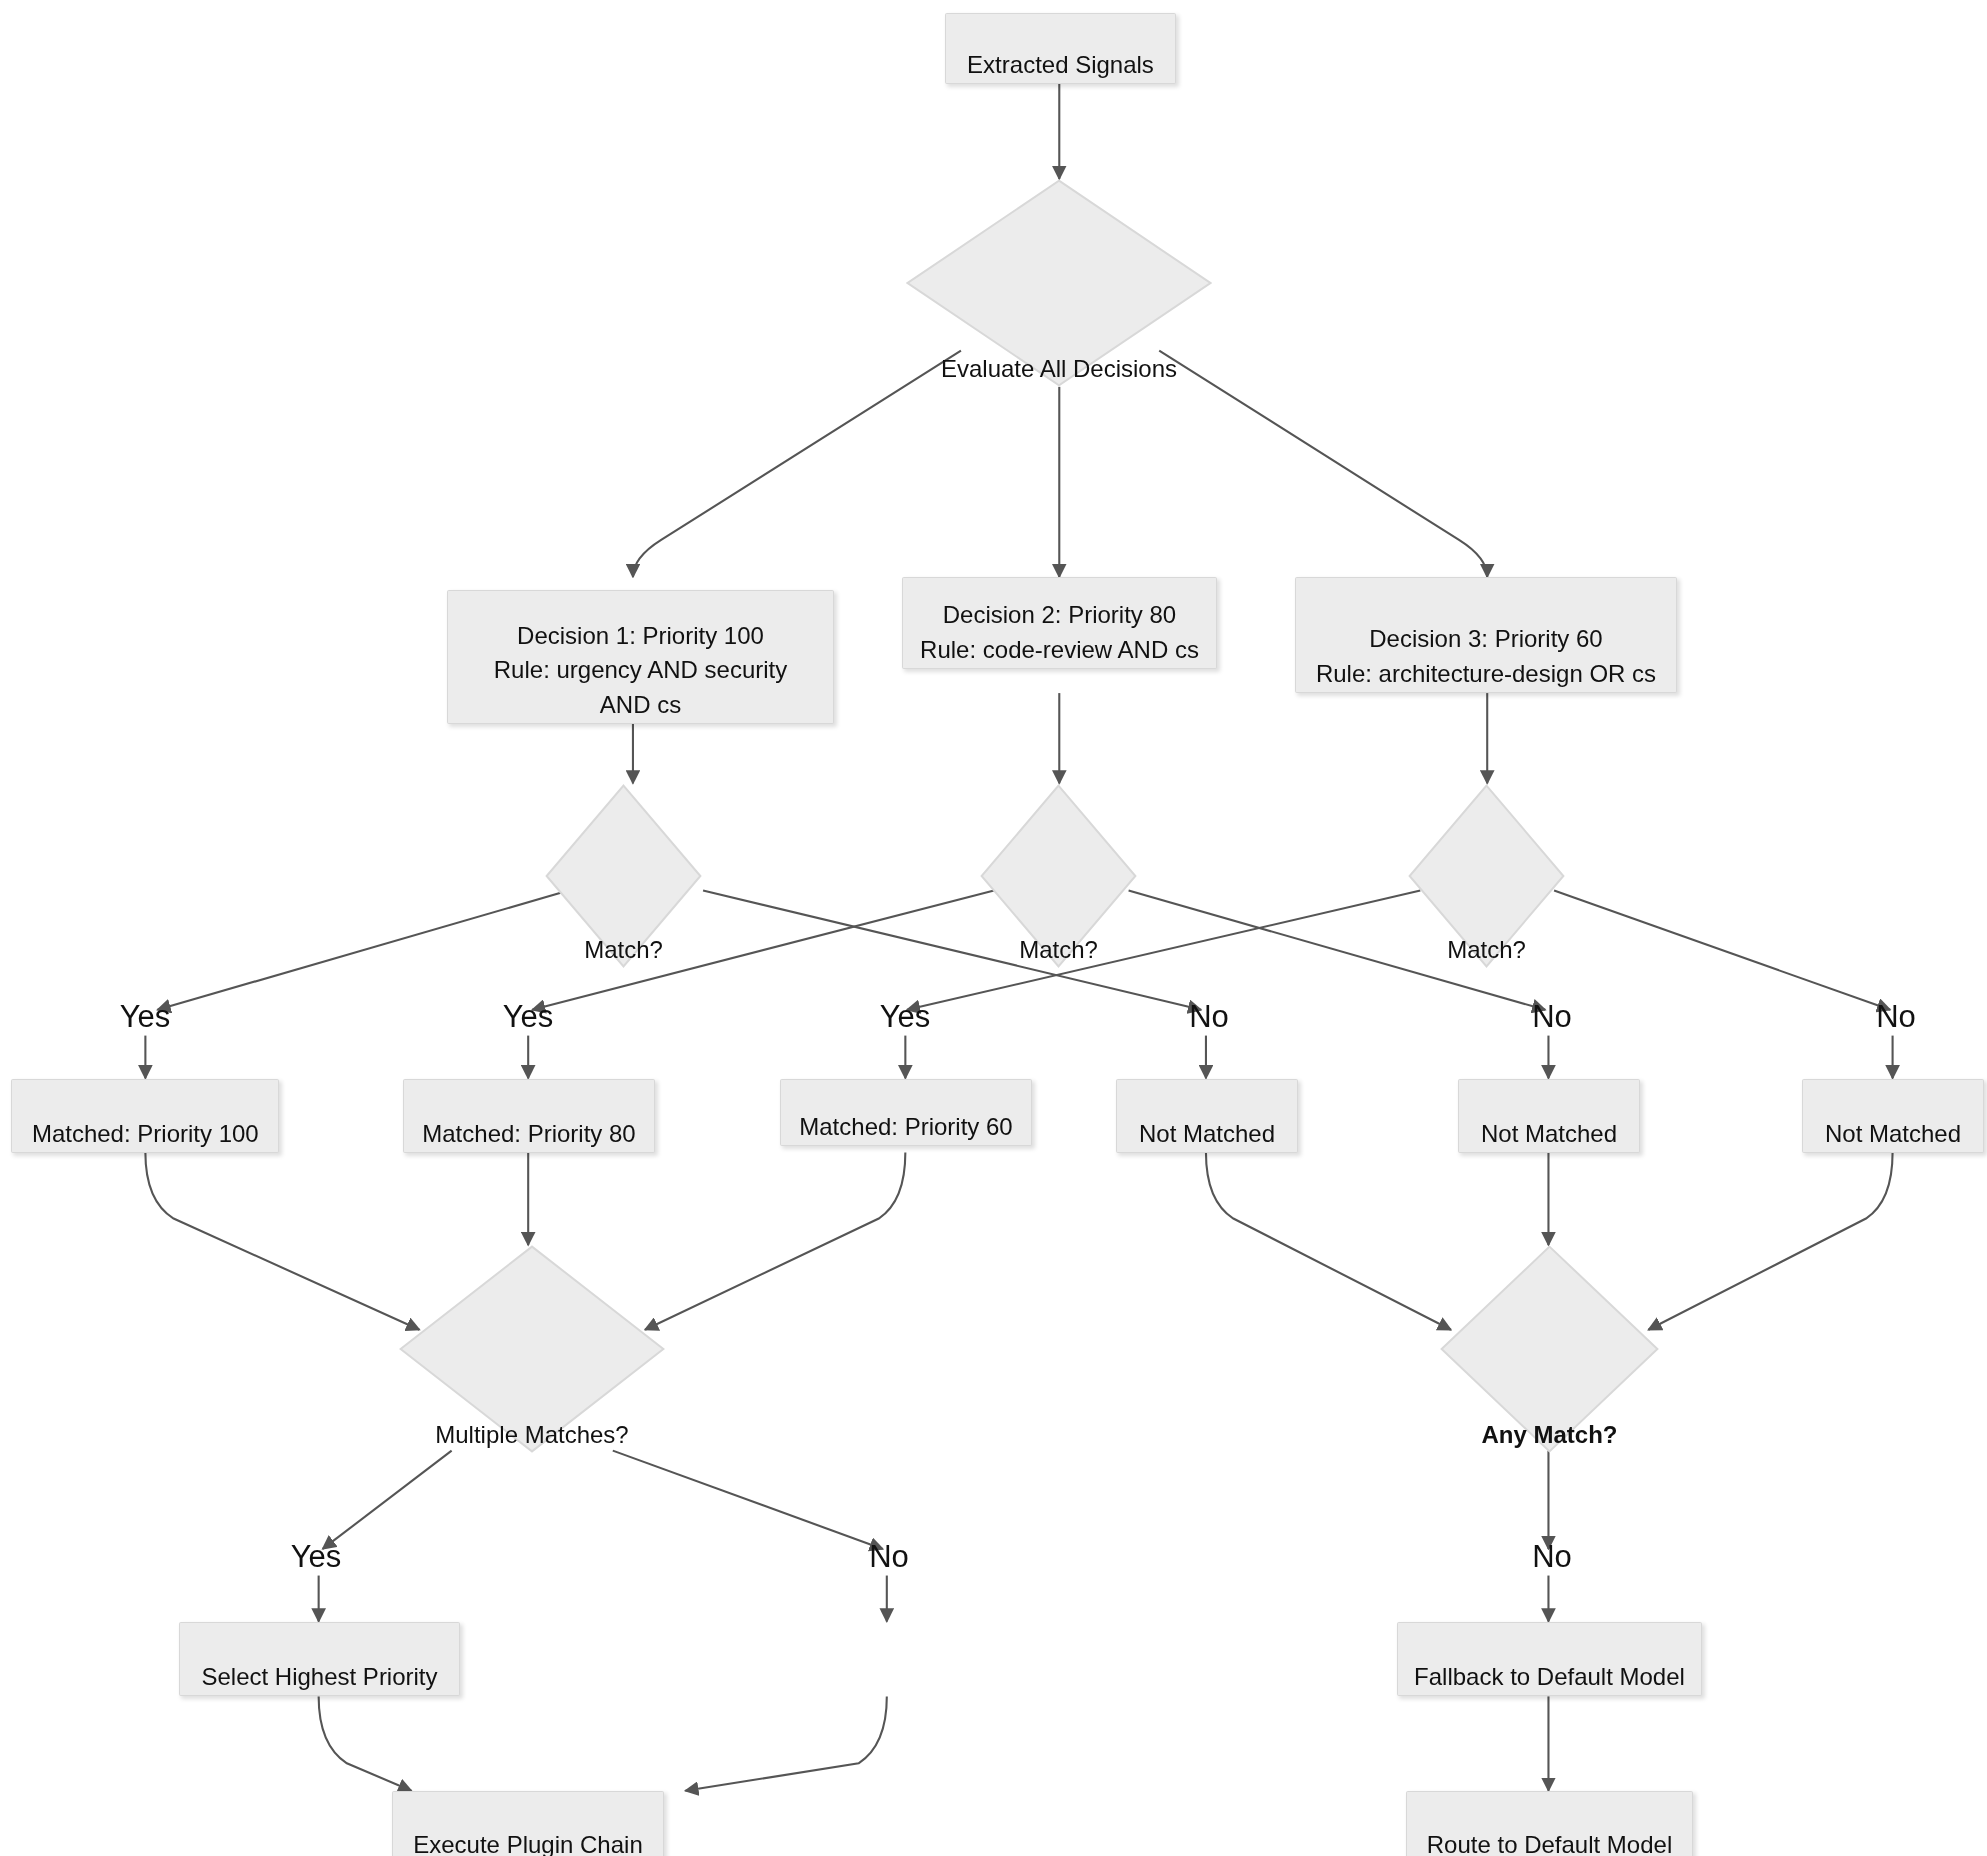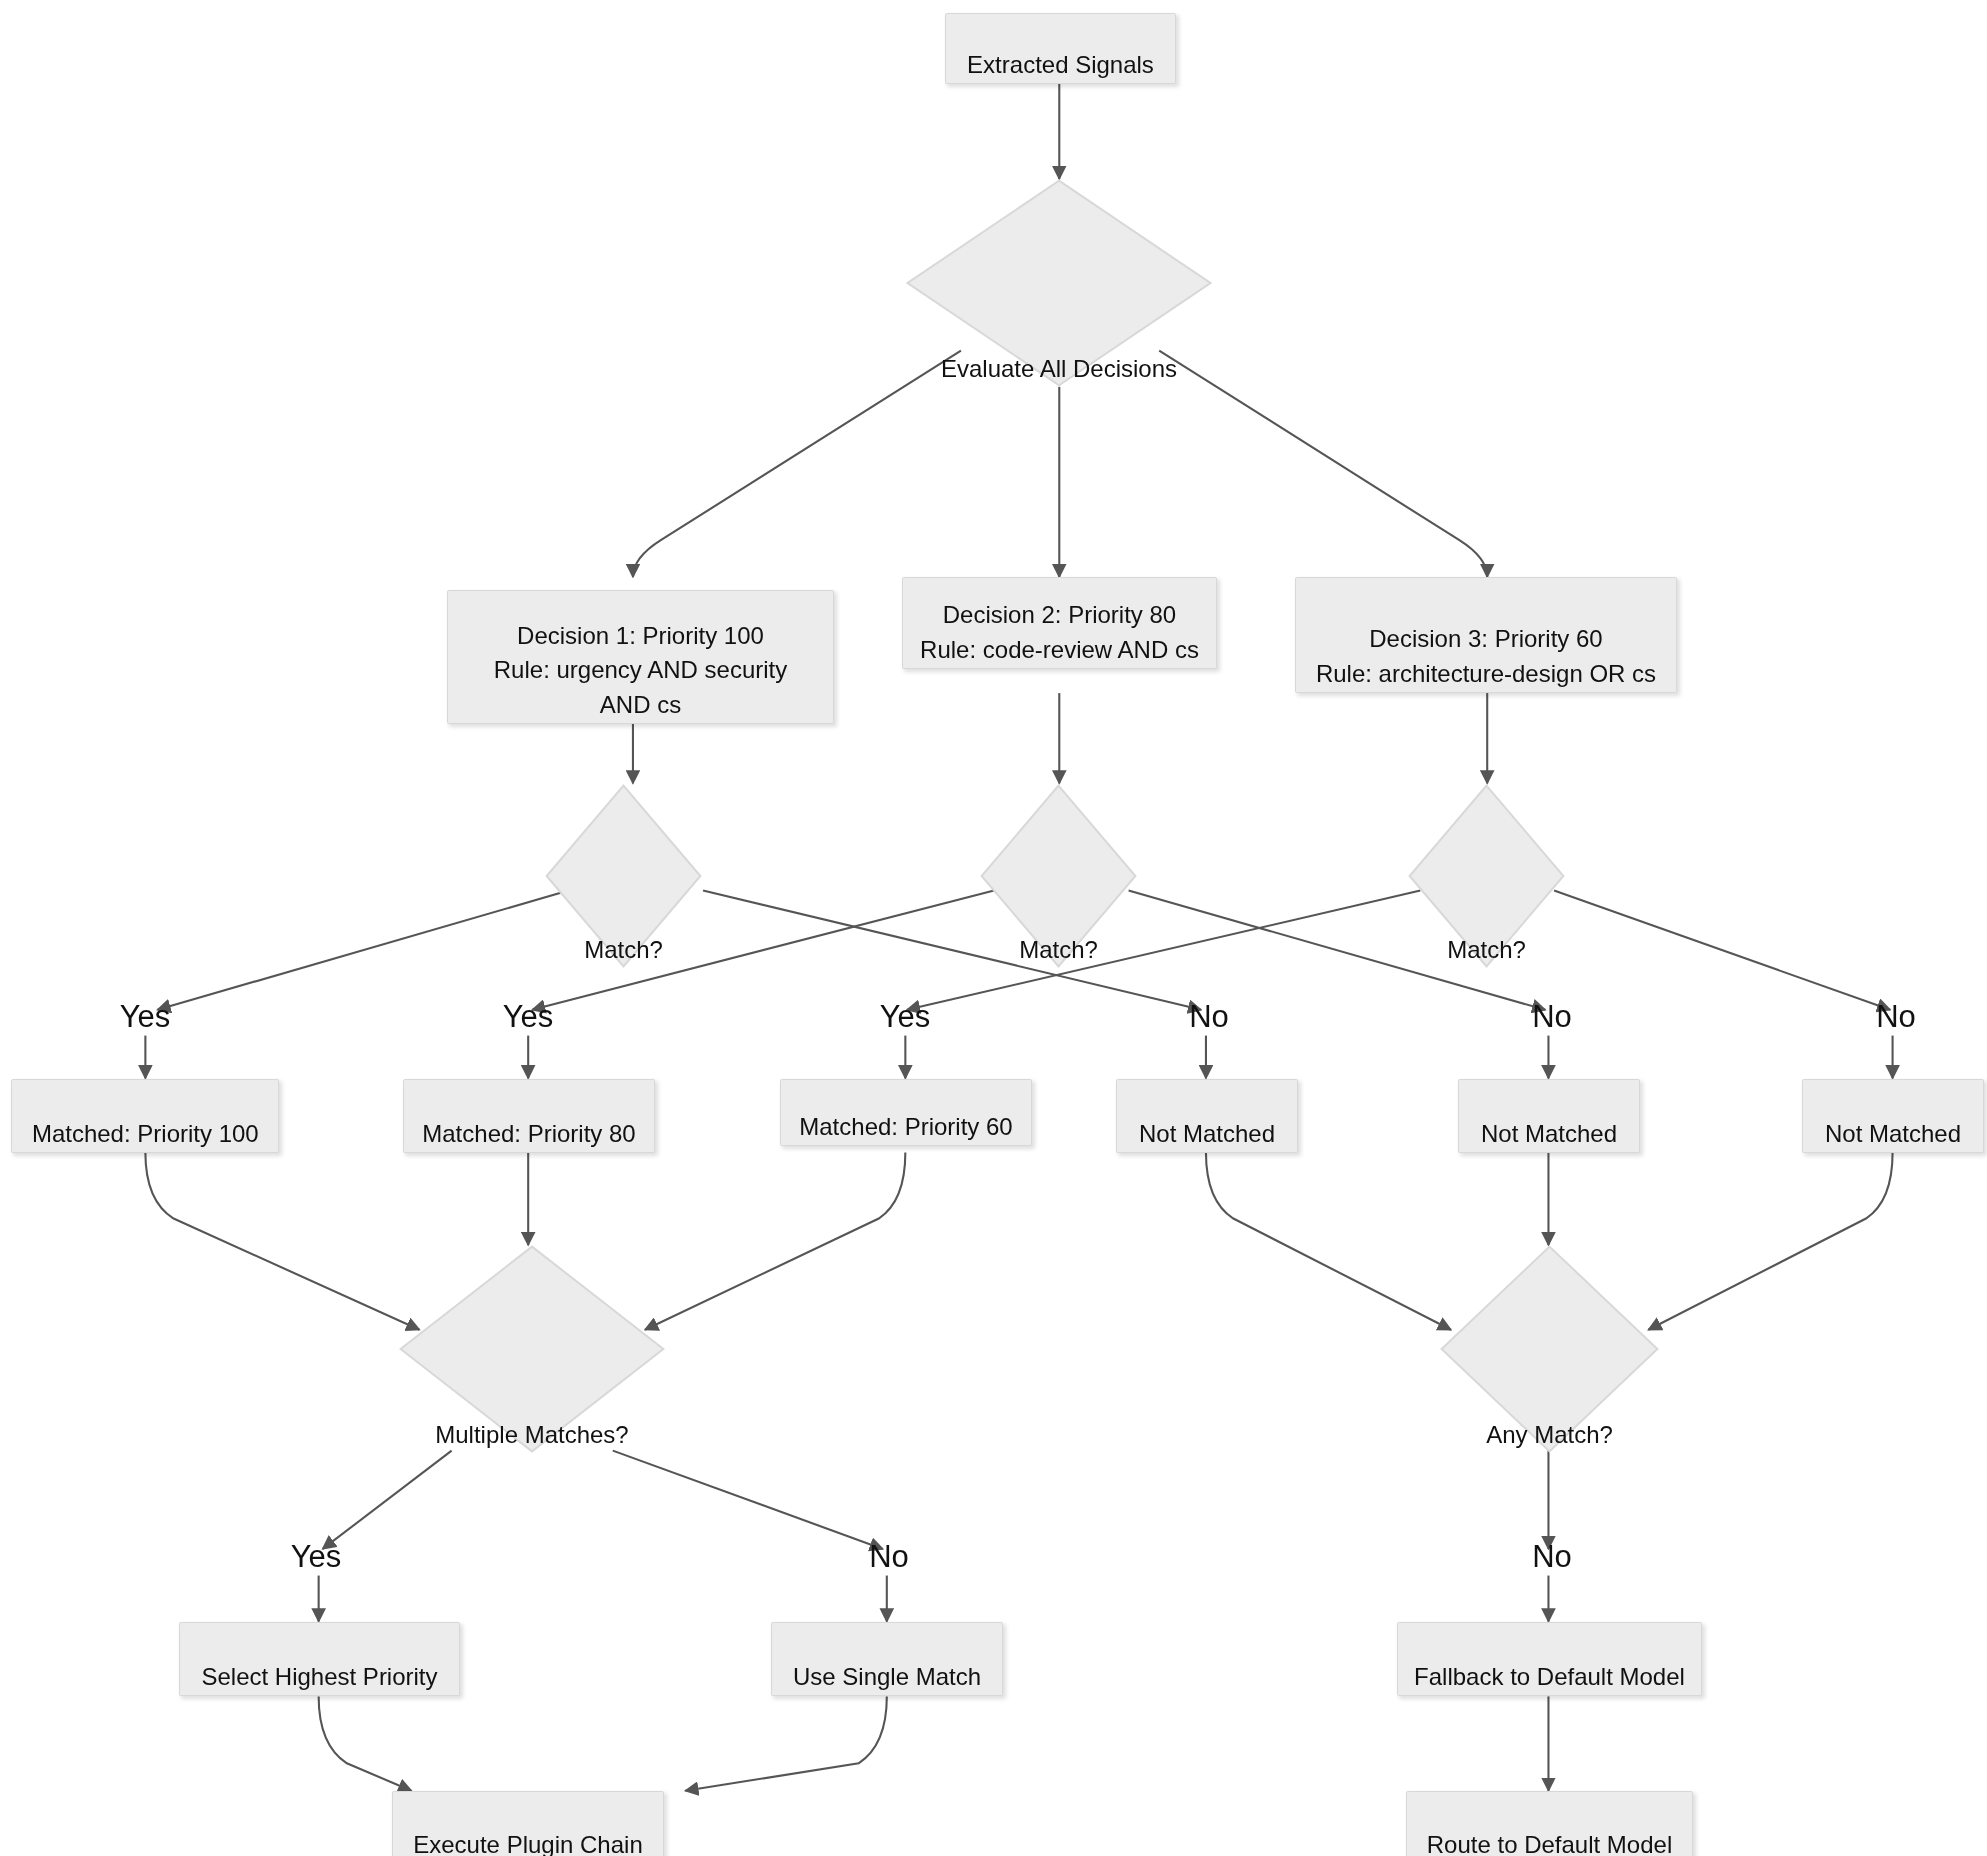--- a/index.html
+++ b/index.html
@@ -206,34 +206,31 @@
     <span class="label">Not Matched</span>
   </div>
 
   <div class="node diamond" style="left:399px; top:1245px; width:266px; height:208px;">
     <svg class="diamond-shape" viewBox="0 0 330 258" preserveAspectRatio="none">
       <polygon points="165,2 328,129 165,256 2,129" fill="#ECECEC" stroke="#D8D8D8" stroke-width="2.5"></polygon>
     </svg>
     <span class="label">Multiple Matches?</span>
   </div>
 
-  <div class="node diamond" style="left:1440px; top:1245px; width:219px; height:208px;">
+  <div class="node diamond" style="left:1440px; top:1245px; width:219px; height:208px;font-weight:bold;">
     <svg class="diamond-shape" viewBox="0 0 272 258" preserveAspectRatio="none">
       <polygon points="136,2 270,129 136,256 2,129" fill="#ECECEC" stroke="#D8D8D8" stroke-width="2.5"></polygon>
     </svg>
     <span class="label">Any Match?</span>
   </div>
 
   <div class="node box" style="left:179px; top:1622px; width:281px; height:74px;">
     <span class="label">Select Highest Priority</span>
   </div>
 
-  <div class="node box" style="left:771px; top:1622px; width:232px; height:74px;">
-    <span class="label">Use Single Match</span>
-  </div>
 
   <div class="node box" style="left:1397px; top:1622px; width:305px; height:74px;">
     <span class="label">Fallback to Default Model</span>
   </div>
 
   <div class="node box" style="left:392px; top:1791px; width:272px; height:73px;">
     <span class="label">Execute Plugin Chain</span>
   </div>
 
   <div class="node box" style="left:1406px; top:1791px; width:287px; height:73px;">

